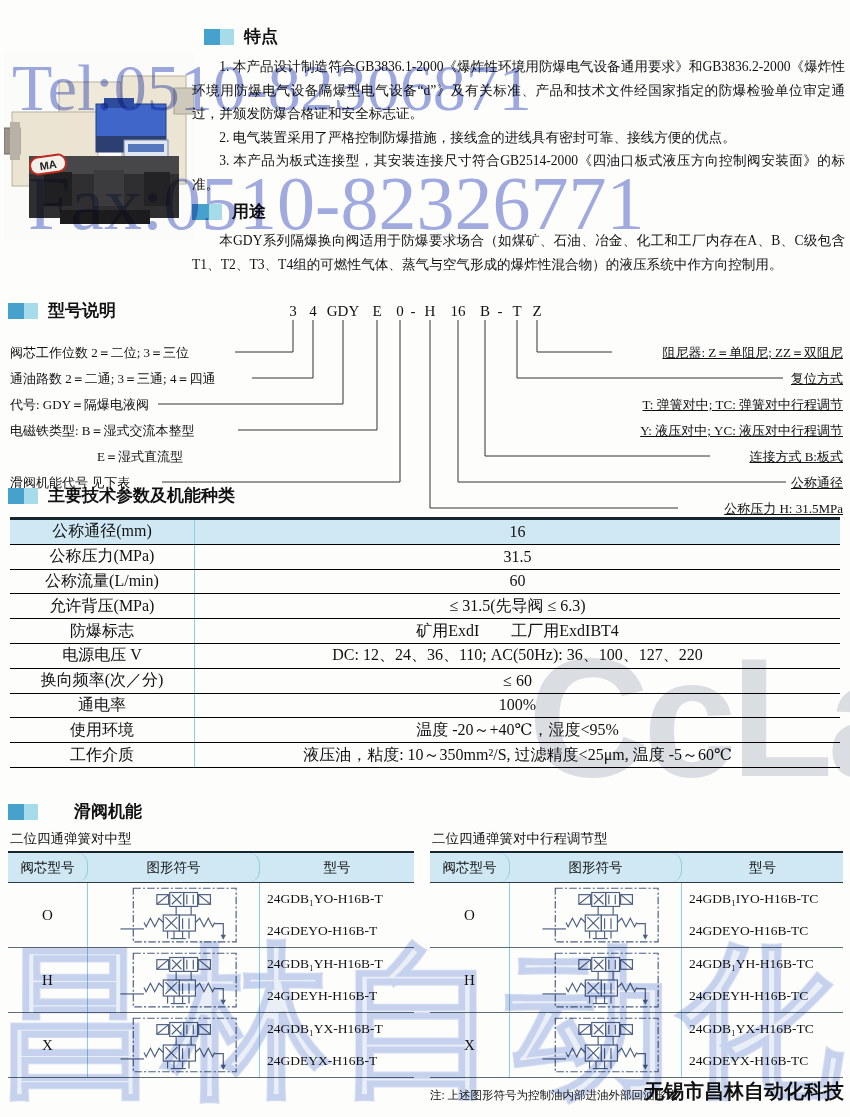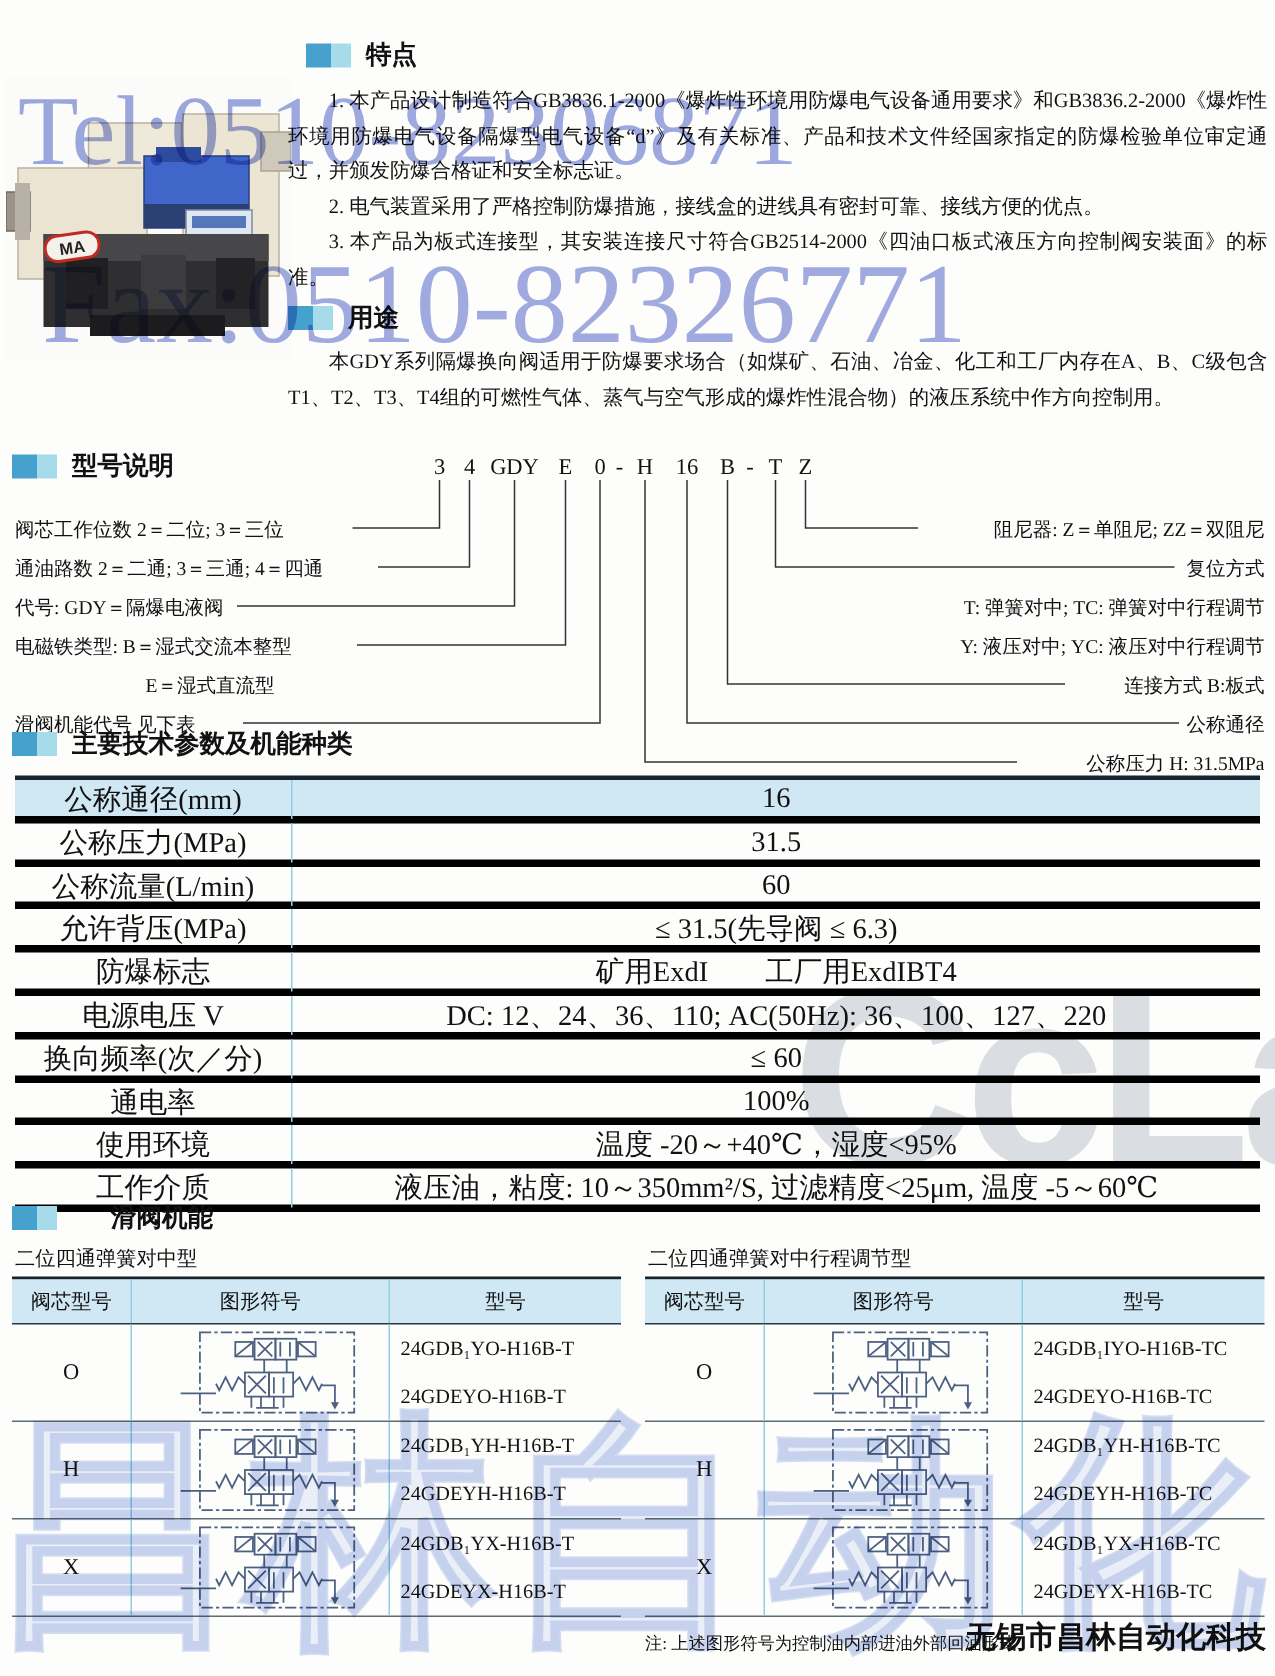--- a/index.html
+++ b/index.html
@@ -22,42 +22,42 @@
   .usage p{margin:0;font-size:13.6px;line-height:23.5px;text-indent:2em;text-align:justify;}
 
   
   .product{position:absolute;left:4px;top:52px;width:190px;height:188px;}
 
   
   .diagram{position:absolute;left:0;top:300px;width:850px;height:222px;}
   .diagram .sec-head{position:absolute;left:8px;top:2px;}
   .diagram-lines{position:absolute;left:0;top:0;}
   .dl{position:absolute;font-size:13px;line-height:16px;white-space:nowrap;}
-  .dl.r{right:7px;}
+  .dl.r{right:7px;text-decoration:underline;}
   .code-text{font-family:"Liberation Serif","DejaVu Serif",serif;font-size:15px;fill:#111;}
 
   
   .params-head{position:absolute;left:8px;top:487px;}
   .params-table{position:absolute;left:10px;top:517px;width:830px;border-top:3px solid #17262e;}
-  .p-row{display:grid;grid-template-columns:185px 1fr;height:23.8px;border-bottom:5px solid #000000;
-         font-size:19px;text-align:center;}
+  .p-row{display:grid;grid-template-columns:185px 1fr;height:23.8px;border-bottom:1px solid #000000;
+         font-size:16px;text-align:center;}
   .p-row>div{display:flex;align-items:center;justify-content:center;white-space:nowrap;}
   .p-label{border-right:1px solid #8fd0e0;}
   .p-row.hl{background:#cfe8f3;}
 
   
   .spool-head{position:absolute;left:8px;top:803px;gap:36px;}
   .subtitle{position:absolute;top:830px;font-size:13.5px;white-space:nowrap;}
   .sp-table{position:absolute;top:851px;border-top:2.5px solid #17262e;background:transparent;}
   .sp-table.left{left:8px;width:406px;}
   .sp-table.right{left:430px;width:413px;}
   .sp-hrow{display:grid;grid-template-columns:80px 172px 1fr;height:29px;background:#cfe8f3;
            border-bottom:1.5px solid #2c3c44;}
   .sp-hrow>div{display:flex;align-items:center;justify-content:center;font-size:13.5px;
-           border-right:1px solid #8fd0e0;}
+           border-right:1px solid #8fd0e0;border-radius:11px;}
   .sp-hrow>div:last-child{border-right:none;}
   .sp-row{display:grid;grid-template-columns:80px 172px 1fr;height:64px;border-bottom:1px solid #5d6d76;}
   .sp-code{display:flex;align-items:center;justify-content:center;font-size:15px;border-right:1px solid #8fd0e0;}
   .sp-sym{display:flex;align-items:center;justify-content:center;border-right:1px solid #8fd0e0;}
   .sp-models{display:flex;flex-direction:column;justify-content:space-around;padding-left:7px;}
   .sp-models div{font-size:13.5px;line-height:16px;white-space:nowrap;}
 
   .note{position:absolute;left:430px;top:1088px;font-size:11.5px;white-space:nowrap;}
   .company{position:absolute;right:6px;top:1078px;font-size:20px;font-weight:bold;
            font-family:"Liberation Sans","DejaVu Sans",sans-serif;white-space:nowrap;}

